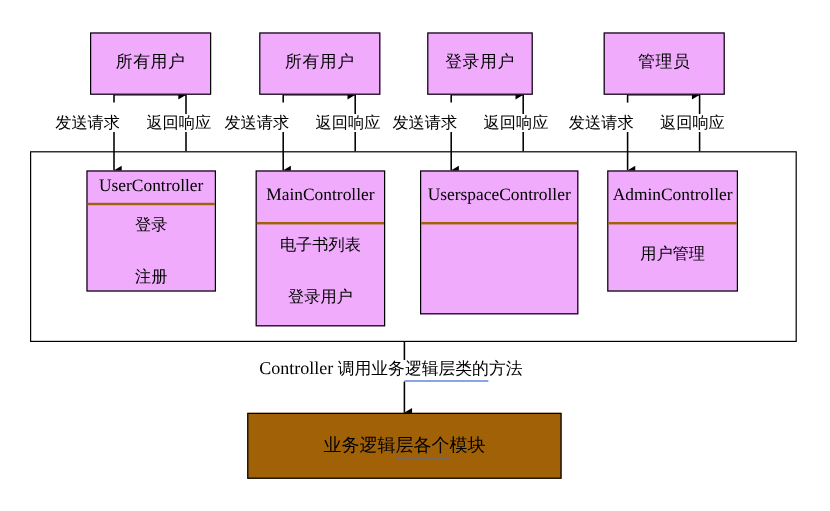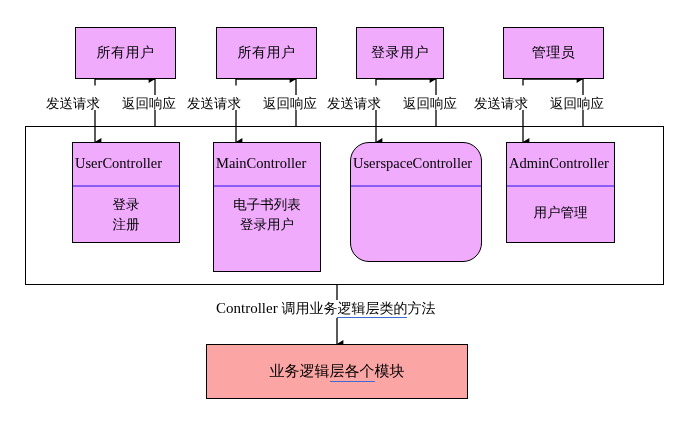--- a/index.html
+++ b/index.html
@@ -33,42 +33,43 @@
     line-height: 1.25;
     color: #000000;
     letter-spacing: 0.5px;
   }
   .ctrl-box {
     display: flex;
     flex-direction: column;
   }
   .ctrl-head {
     box-sizing: border-box;
-    border-bottom: 2px solid #8b5cf6;
+    border-bottom: 2px solid #a16207;
     display: flex;
     align-items: center;
     justify-content: center;
-    text-align: left;
+    text-align: center;
     padding: 2px 2px 3px 2px;
   }
   .ctrl-head-text {
     font-family: "Liberation Serif", serif;
     font-size: 14.5px;
     line-height: 1.18;
     word-break: break-all;
     display: block;
     width: 100%;
   }
   .ctrl-body {
     flex: 1;
     display: flex;
     flex-direction: column;
     align-items: center;
     justify-content: flex-start;
     padding-top: 8px;
+    gap: 24px;
   }
   .ctrl-item {
     font-family: "DejaVu Sans", sans-serif;
     font-size: 13.5px;
     line-height: 1.45;
     text-align: center;
     white-space: nowrap;
   }
   .container-box {
     position: absolute;
@@ -105,21 +106,21 @@
     font-size: 14px;
   }
   .squiggle {
     border-bottom: 1px solid #3d6bd6;
     padding-bottom: 1px;
   }
   .service-box {
     position: absolute;
     box-sizing: border-box;
     border: 1px solid #000000;
-    background: #fca5a5;
+    background: #a16207;
     display: flex;
     align-items: center;
     justify-content: center;
   }
   .service-text {
     font-family: "DejaVu Sans", sans-serif;
     font-size: 15px;
     line-height: 1;
     color: #000000;
   }
@@ -220,21 +221,21 @@
   <div class="box ctrl-box" style="left:213px; top:142px; width:108px; height:130px;">
     <div class="ctrl-head" style="height:44px;">
       <span class="ctrl-head-text">MainController</span>
     </div>
     <div class="ctrl-body">
       <div class="ctrl-item">电子书列表</div>
       <div class="ctrl-item">登录用户</div>
     </div>
   </div>
 
-  <div class="box ctrl-box" style="left:350px; top:142px; width:132px; height:120px;border-radius:19px;">
+  <div class="box ctrl-box" style="left:350px; top:142px; width:132px; height:120px;">
     <div class="ctrl-head" style="height:44px;">
       <span class="ctrl-head-text">UserspaceController</span>
     </div>
   </div>
 
   <div class="box ctrl-box" style="left:506px; top:142px; width:109px; height:101px;">
     <div class="ctrl-head" style="height:44px;">
       <span class="ctrl-head-text">AdminController</span>
     </div>
     <div class="ctrl-body" style="padding-top:16px;">

